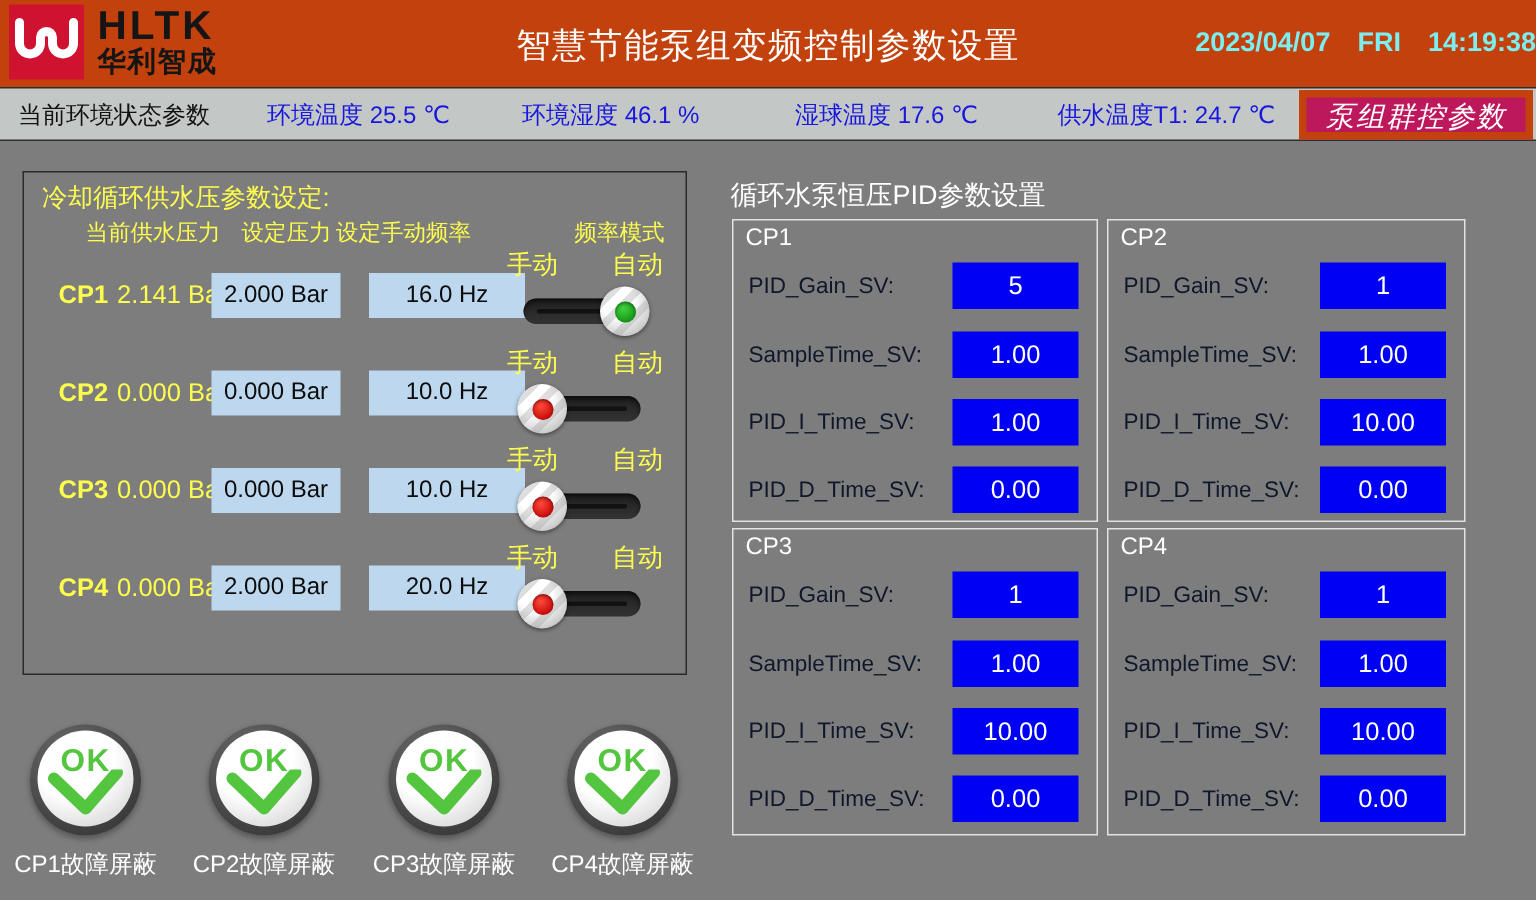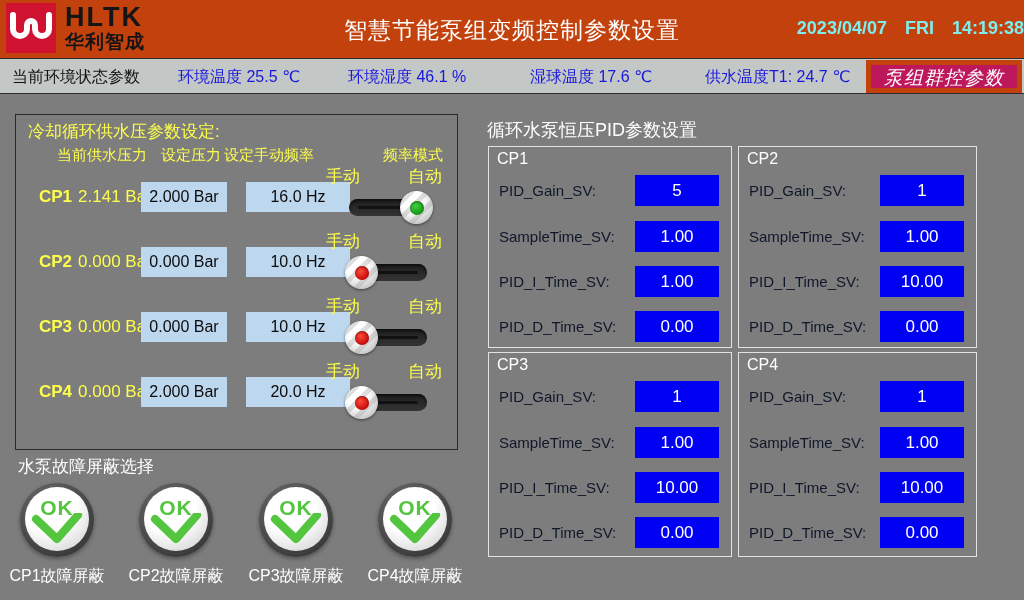--- a/index.html
+++ b/index.html
@@ -29,21 +29,21 @@
   .pp-title { position:absolute; left:12px; top:5px; color:#fdfd4e; font-size:17px; }
   .pp-head { position:absolute; top:31px; color:#fdfd4e; font-size:15px; }
   .ph-current { left:41px; } .ph-set { left:145px; } .ph-freq { left:208px; } .ph-mode { left:338px;margin-left:29px; }
   .pp-row { position:absolute; left:0; width:443px; height:66px; }
   .pp-r0 { top:52px; } .pp-r1 { top:117px; } .pp-r2 { top:182px; } .pp-r3 { top:247px; }
   .pump-current { position:absolute; left:23px; top:15px; height:30px; line-height:30px; color:#fdfd4e; font-size:17px; white-space:nowrap; }
   .pump-current b { font-weight:bold; margin-right:6px; }
   .pp-input { position:absolute; top:15px; width:86px; height:30px; background:#bdd7ee; color:#0b0b0b; font-size:16px; text-align:center; line-height:30px; cursor:pointer; }
   .in-set { left:125px; } .in-freq { left:230px; width:104px; }
   .mode-label { position:absolute; top:-2px; color:#fdfd4e; font-size:17px; }
-  .ml-manual { left:310px; } .ml-auto { left:392px; }
+  .ml-manual { left:322px; } .ml-auto { left:392px; }
   .toggle { position:absolute; left:333px; top:24px; width:78px; height:36px; cursor:pointer; }
   .track { position:absolute; left:0; top:8px; width:78px; height:17px; border-radius:9px; background:linear-gradient(#1e1e1e,#343434); box-shadow:inset 0 2px 3px rgba(0,0,0,.6); }
   .track::after { content:""; position:absolute; left:9px; right:9px; top:7px; height:3px; border-radius:2px; background:#111; }
   .knob { position:absolute; top:0; width:33px; height:33px; border-radius:50%;
           background:radial-gradient(circle at 36% 30%, #ffffff 35%, #d2d2d2 70%, #aaa);
           box-shadow:0 1px 3px rgba(0,0,0,.5); display:flex; align-items:center; justify-content:center; }
   .knob::before { content:""; position:absolute; inset:0; border-radius:50%;
           background:repeating-linear-gradient(135deg, rgba(255,255,255,0) 0 6px, rgba(160,160,160,.35) 6px 11px); }
   .toggle.manual .knob { left:-4px; } .toggle.auto .knob { right:-6px; }
   .dot { width:14px; height:14px; border-radius:50%; position:relative; }
@@ -167,21 +167,20 @@
       <span class="mode-label ml-auto">自动</span>
       <div class="toggle manual">
         <div class="track"></div>
         <div class="knob">
             <div class="dot"></div>
           </div>
       </div>
     </div>
   </div>
 
-  <div class="fault-title">水泵故障屏蔽选择</div>
 
   <div class="ok-btn ok-b0">
     <div class="ok-inner">
       <span class="ok-txt">OK</span>
       <svg class="ok-check" width="54" height="32" viewBox="0 0 54 32">
           <polyline points="6,6 27,26 48,2" fill="none" stroke="#54c53e" stroke-width="8" stroke-linecap="round" stroke-linejoin="round"></polyline>
         </svg>
     </div>
   </div>
   <div class="ok-btn ok-b1">

